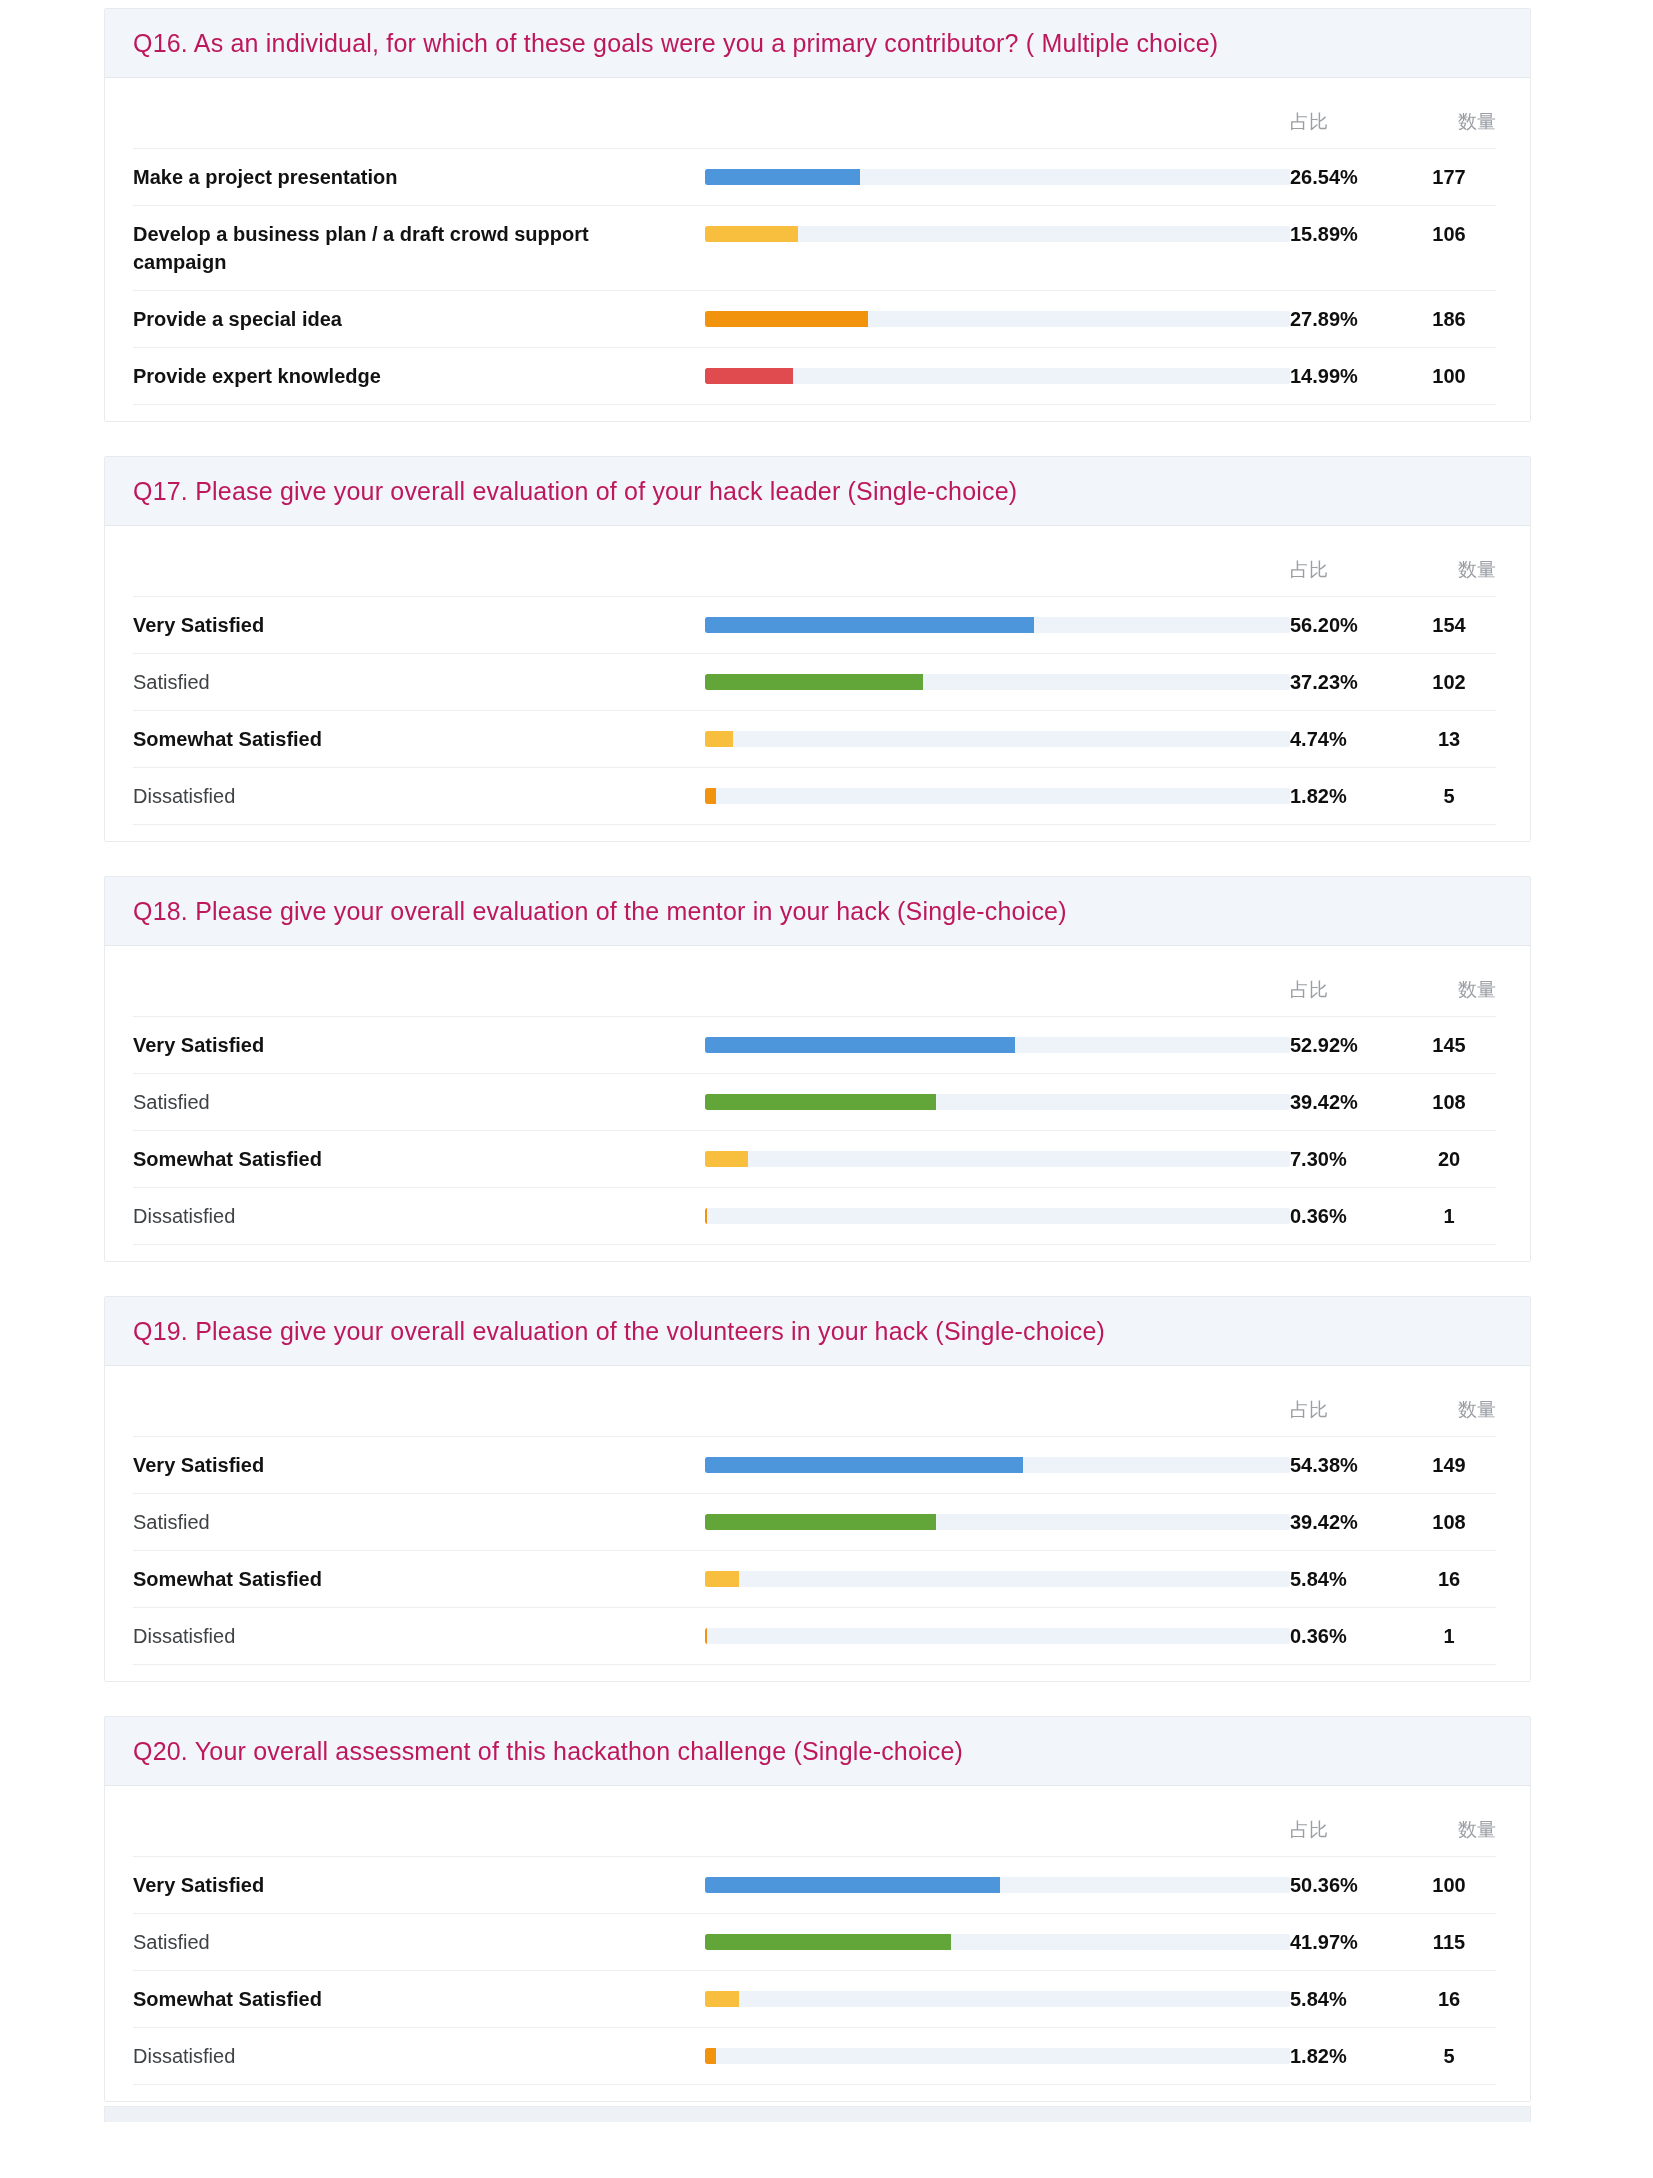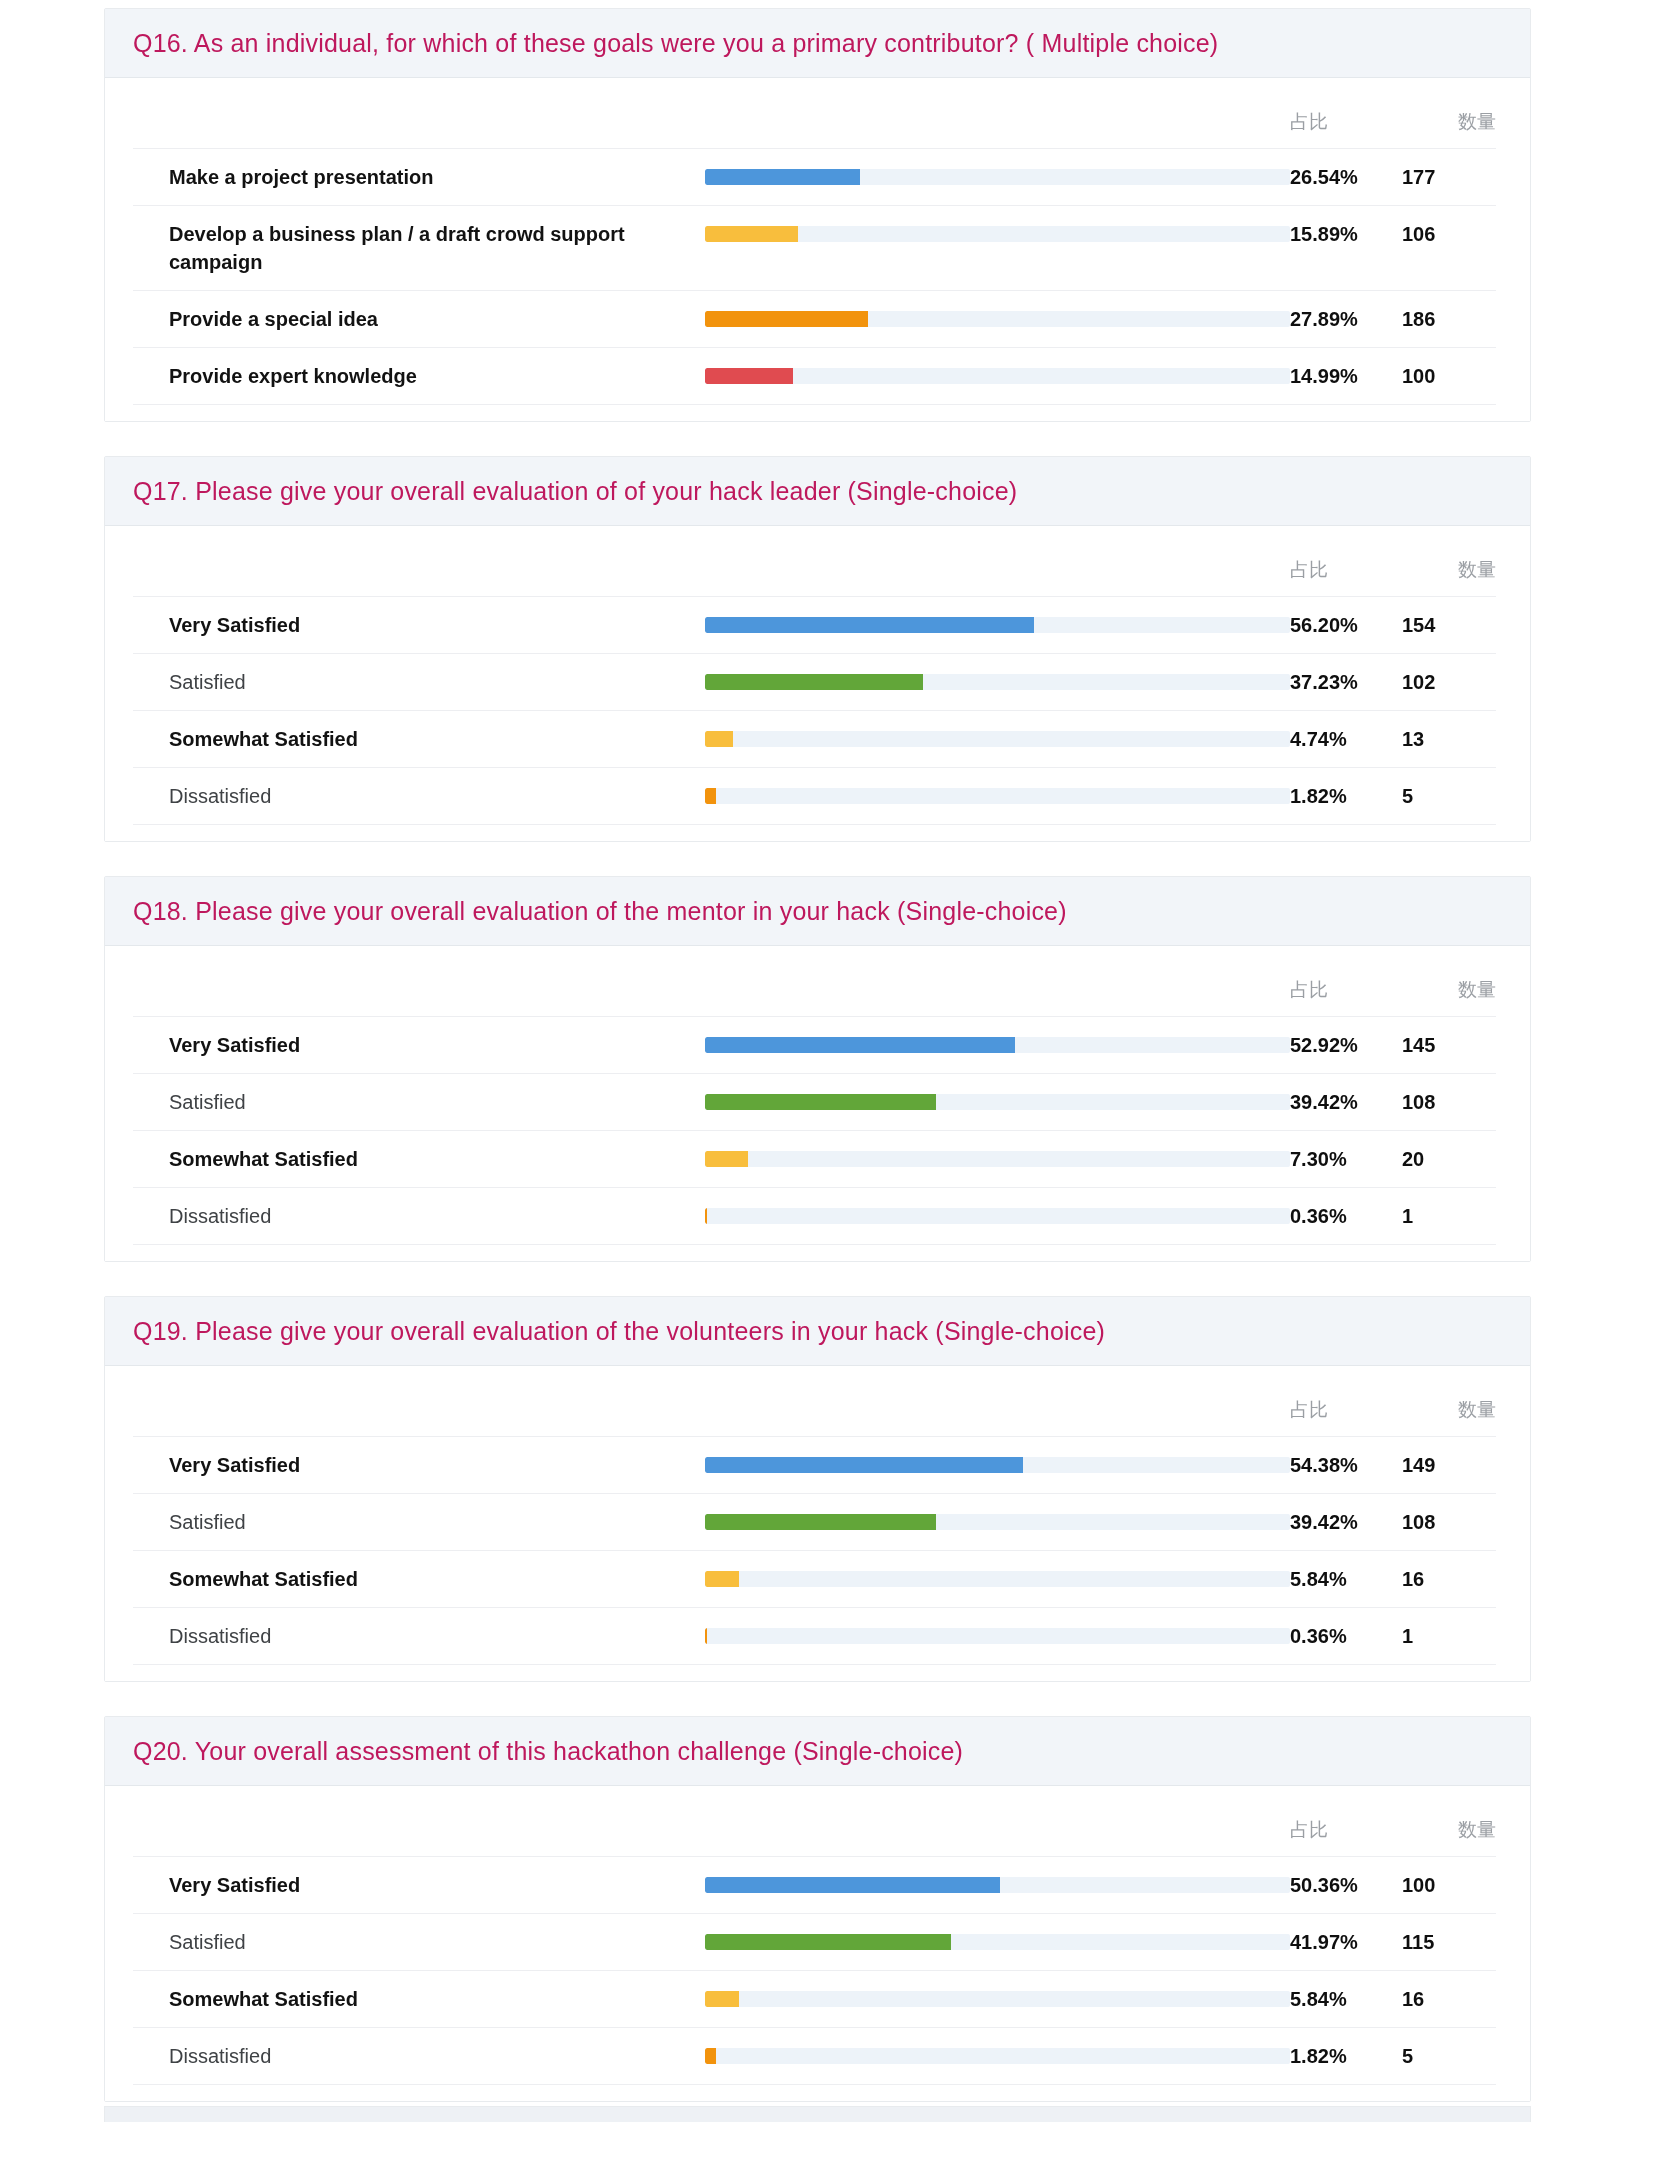--- a/index.html
+++ b/index.html
@@ -68,21 +68,20 @@
     padding: 14px 0;
     border-bottom: 1px solid #edeef1;
   }
   .row-label {
     flex: 1;
     font-size: 20px;
     line-height: 28px;
     color: #3f4245;
     padding-right: 24px;
     box-sizing: border-box;
-    margin-left: 36px;
   }
   .row-label.bold {
     font-weight: 700;
     color: #121212;
   }
   .bar-track {
     width: 585px;
     height: 16px;
     margin-top: 6px;
     background: #edf3f9;
@@ -99,21 +98,21 @@
     width: 112px;
     text-align: left;
     font-size: 20px;
     line-height: 28px;
     font-weight: 700;
     color: #0f0f0f;
     flex: none;
   }
   .row-count {
     width: 94px;
-    text-align: left;
+    text-align: center;
     font-size: 20px;
     line-height: 28px;
     font-weight: 700;
     color: #0f0f0f;
     flex: none;
   }
   .next-card-edge {
     width: 1427px;
     height: 16px;
     margin: 4px 0 0 104px;

